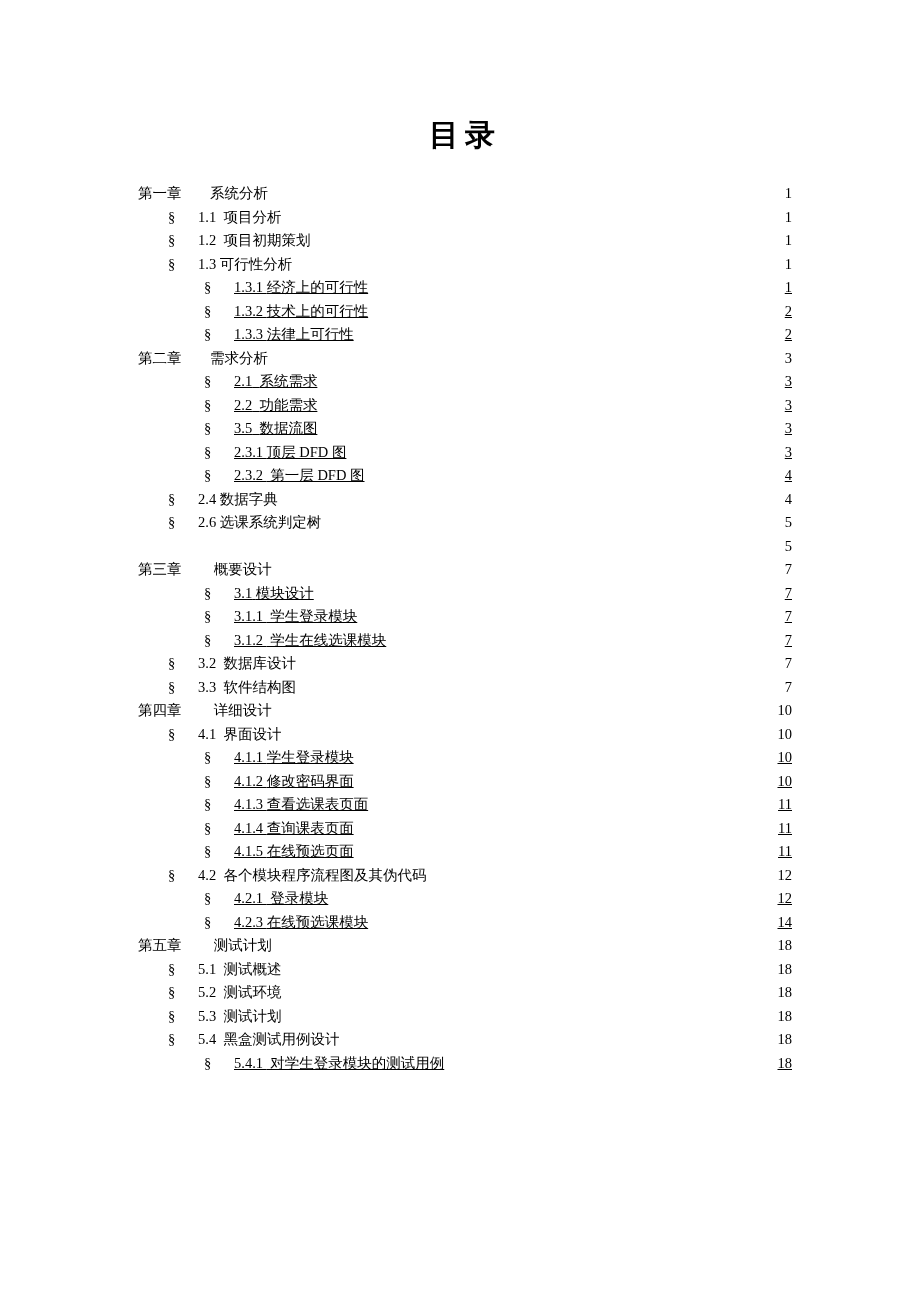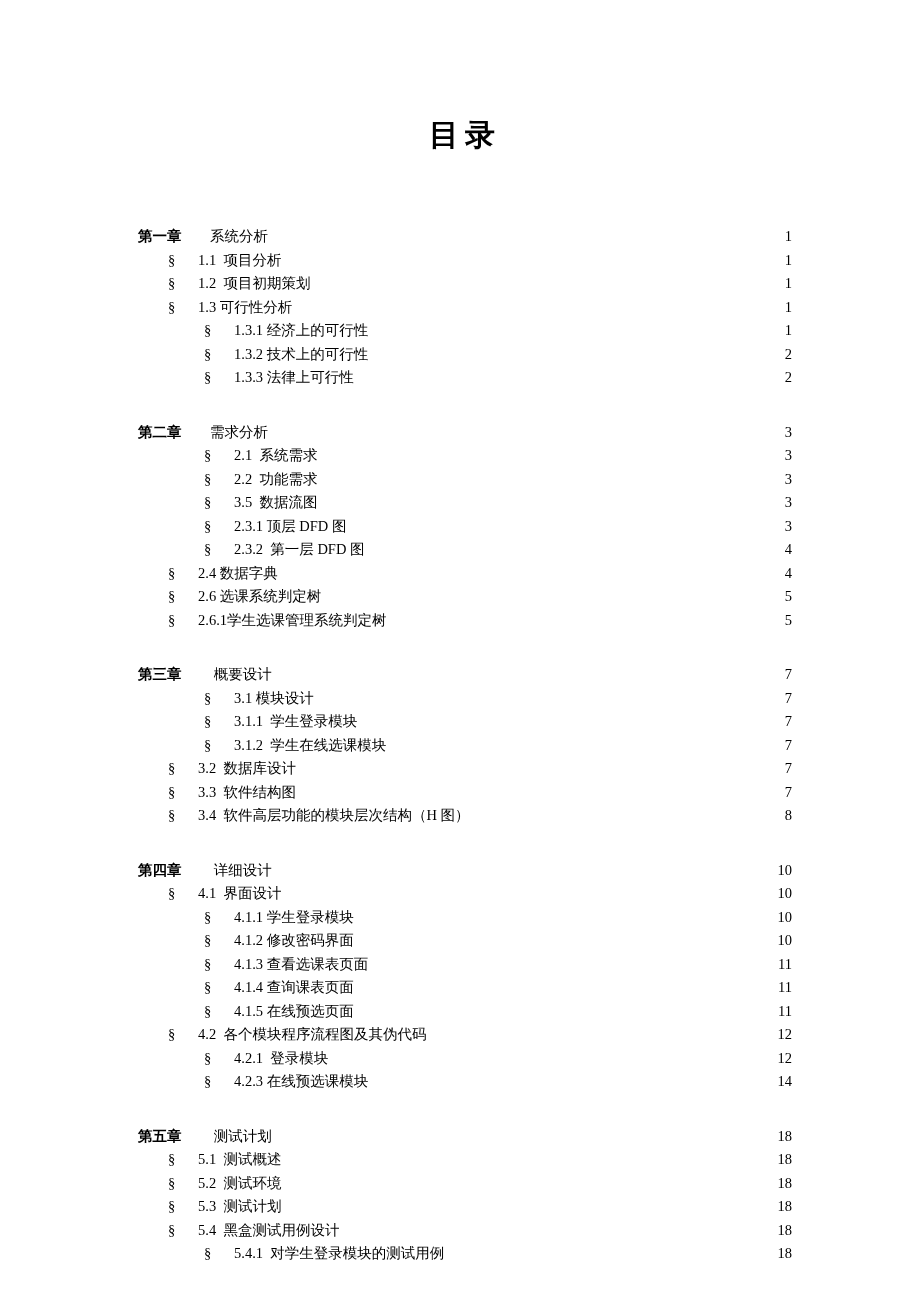--- a/index.html
+++ b/index.html
@@ -13,21 +13,21 @@
       width: 920px;
       height: 1302px;
       padding: 115px 128px 60px 138px;
       color: #000000;
       font-size: 14.5px;
     }
     .title {
       text-align: center;
       font-size: 30px;
       font-weight: bold;
-      margin-bottom: 38px;
+      margin-bottom: 26px;
       letter-spacing: 6px;
     }
     .toc-entry {
       display: flex;
       align-items: baseline;
       line-height: 23.5px;
       white-space: nowrap;
     }
     .toc-label {
       flex-shrink: 0;
@@ -44,30 +44,29 @@
       position: absolute;
       left: 0;
       bottom: 0;
     }
     .toc-page {
       flex-shrink: 0;
       text-align: right;
     }
     .indent-0 { padding-left: 0px; }
     .indent-1 { padding-left: 30px; }
-    .indent-2 { padding-left: 66px; }
+    .indent-2 { padding-left: 66px; text-decoration: underline; }
     .bullet {
       display: inline-block;
       width: 30px;
     }
     .chapter-label {
       display: inline-block;
       width: 72px;
-      font-weight: bold;
-      margin-top: 31px;
+      font-weight: normal;
     }
   </style>
 </head>
 <body>
 
 <div class="title">目录</div>
 
 <div id="toc">
     <div class="toc-entry indent-0">
       <span class="toc-label"><span class="chapter-label">第一章</span><span>系统分析</span></span>
@@ -138,21 +137,20 @@
       <span class="toc-label"><span class="bullet">§</span><span>2.4</span><span style="white-space: pre;"> </span><span>数据字典</span></span>
       <span class="toc-leader"></span>
       <span class="toc-page">4</span>
     </div>
     <div class="toc-entry indent-1">
       <span class="toc-label"><span class="bullet">§</span><span>2.6</span><span style="white-space: pre;"> </span><span>选课系统判定树</span></span>
       <span class="toc-leader"></span>
       <span class="toc-page">5</span>
     </div>
     <div class="toc-entry indent-1">
-      <span class="toc-label"><span class="bullet">§</span><span>2.6.1</span><span>学生选课管理系统判定树</span></span>
       <span class="toc-leader"></span>
       <span class="toc-page">5</span>
     </div>
     <div class="toc-entry indent-0">
       <span class="toc-label"><span class="chapter-label">第三章</span><span> 概要设计</span></span>
       <span class="toc-leader"></span>
       <span class="toc-page">7</span>
     </div>
     <div class="toc-entry indent-2">
       <span class="toc-label"><span class="bullet">§</span><span>3.1</span><span style="white-space: pre;"> </span><span>模块设计</span></span>
@@ -171,25 +169,20 @@
     </div>
     <div class="toc-entry indent-1">
       <span class="toc-label"><span class="bullet">§</span><span>3.2</span><span style="white-space: pre;"> </span><span> 数据库设计</span></span>
       <span class="toc-leader"></span>
       <span class="toc-page">7</span>
     </div>
     <div class="toc-entry indent-1">
       <span class="toc-label"><span class="bullet">§</span><span>3.3</span><span style="white-space: pre;"> </span><span> 软件结构图</span></span>
       <span class="toc-leader"></span>
       <span class="toc-page">7</span>
-    </div>
-    <div class="toc-entry indent-1">
-      <span class="toc-label"><span class="bullet">§</span><span>3.4</span><span style="white-space: pre;"> </span><span> 软件高层功能的模块层次结构（H 图）</span></span>
-      <span class="toc-leader"></span>
-      <span class="toc-page">8</span>
     </div>
     <div class="toc-entry indent-0">
       <span class="toc-label"><span class="chapter-label">第四章</span><span> 详细设计</span></span>
       <span class="toc-leader"></span>
       <span class="toc-page">10</span>
     </div>
     <div class="toc-entry indent-1">
       <span class="toc-label"><span class="bullet">§</span><span>4.1</span><span style="white-space: pre;"> </span><span> 界面设计</span></span>
       <span class="toc-leader"></span>
       <span class="toc-page">10</span>

